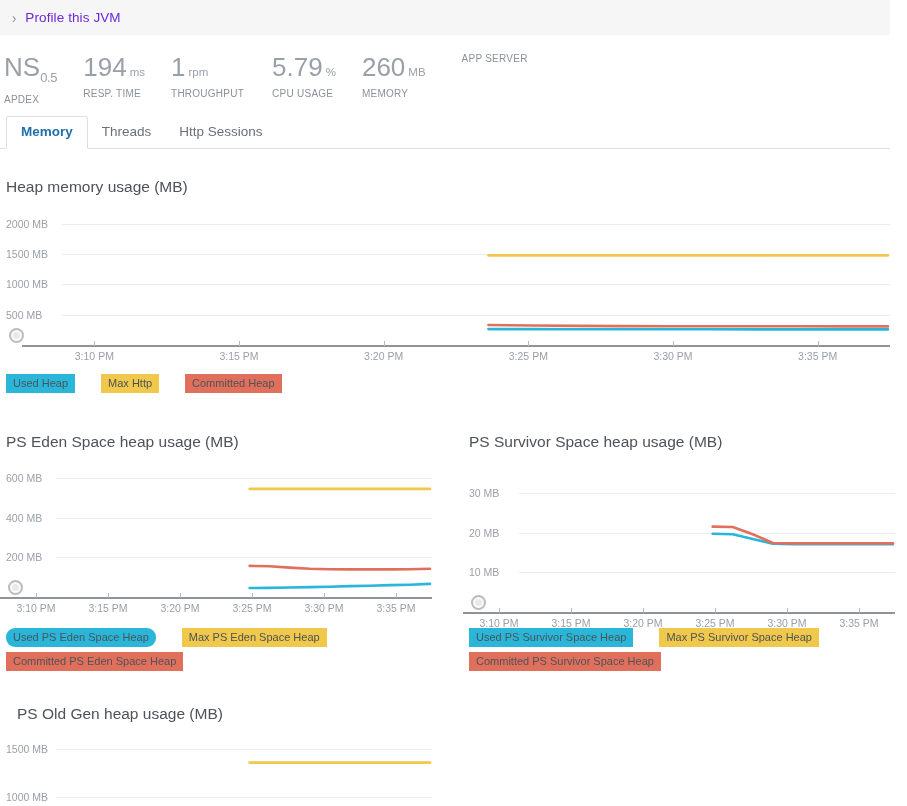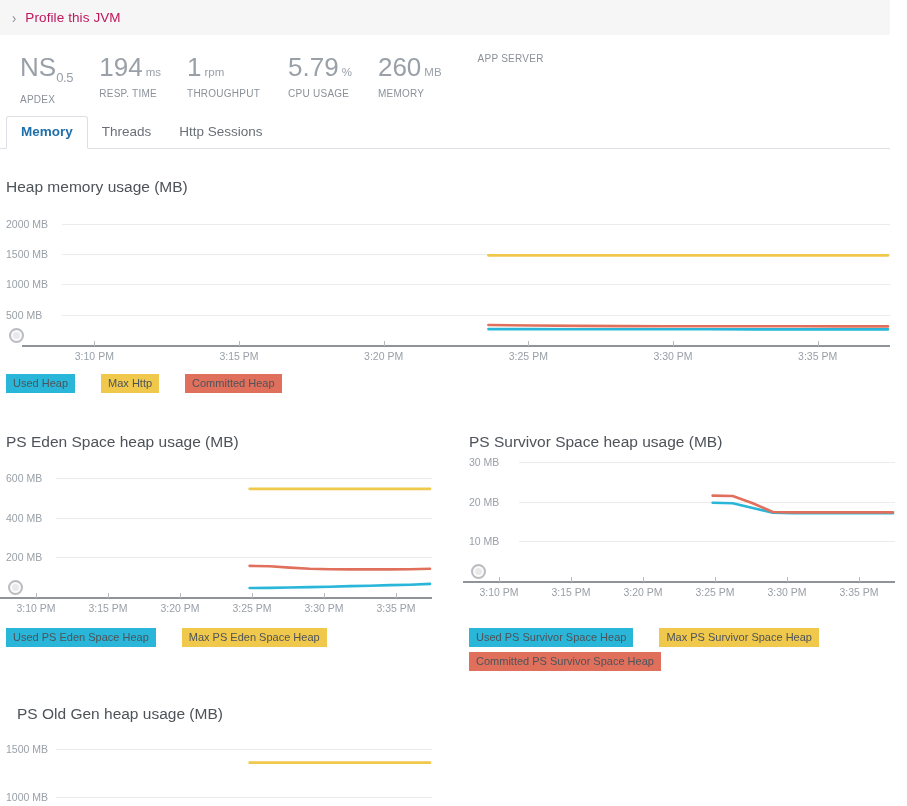--- a/index.html
+++ b/index.html
@@ -23,29 +23,29 @@
   }
   .chev {
     color: #8b9099;
     font-size: 13px;
     margin-right: 9px;
     line-height: 1;
     transform: scaleY(1.15);
   }
   .profile-label {
     font-size: 13.5px;
-    color: #be185d;
+    color: #6d28d9;
     letter-spacing: .1px;
   }
 
   
   .metrics {
     display: flex;
     align-items: flex-start;
-    padding: 17px 0 0 20px;
+    padding: 17px 0 0 4px;
     height: 72px;
   }
   .metric { margin-right: 22px; }
   .metric .val {
     font-size: 26px;
     color: #9aa0a8;
     font-weight: 300;
     line-height: 30px;
     white-space: nowrap;
   }
@@ -263,27 +263,28 @@
         <div class="xtick-mark" style="left: 180px; top: 125px; height: 5px;"></div>
         <div class="xtick" style="left: 180px; top: 134px;">3:20 PM</div>
         <div class="xtick-mark" style="left: 252px; top: 125px; height: 5px;"></div>
         <div class="xtick" style="left: 252px; top: 134px;">3:25 PM</div>
         <div class="xtick-mark" style="left: 324px; top: 125px; height: 5px;"></div>
         <div class="xtick" style="left: 324px; top: 134px;">3:30 PM</div>
         <div class="xtick-mark" style="left: 396px; top: 125px; height: 5px;"></div>
         <div class="xtick" style="left: 396px; top: 134px;">3:35 PM</div>
       </div>
       <div class="legend" style="position: absolute; left: 6px; top: 195px; width: 426px;">
-        <span class="legend-item" style="background: rgb(41, 182, 216);">Used PS Eden Space Heap</span>
+        <span class="legend-item" style="background: rgb(41, 182, 216); border-radius: 9px;">Used PS Eden Space Heap</span>
         <span class="legend-item" style="background: rgb(239, 200, 76);">Max PS Eden Space Heap</span>
+        <span class="legend-item" style="background: rgb(224, 112, 92);">Committed PS Eden Space Heap</span>
       </div>
     </div>
     <div class="chart-block" style="position: absolute; left: 463px; top: 433px; width: 432px;">
       <div class="chart-title" style="margin-left: 6px;">PS Survivor Space heap usage (MB)</div>
-      <div class="plot" style="position: absolute; left: 0px; top: 19px; width: 432px; height: 149px;">
+      <div class="plot" style="position: absolute; left: 0px; top: 50px; width: 432px; height: 149px;">
         <div class="gridline" style="left: 56px; top: 9.92308px; width: 376px;"></div>
         <div class="ylabel" style="top: 3.92308px;">30 MB</div>
         <div class="gridline" style="left: 56px; top: 49.6154px; width: 376px;"></div>
         <div class="ylabel" style="top: 43.6154px;">20 MB</div>
         <div class="gridline" style="left: 56px; top: 89.3077px; width: 376px;"></div>
         <div class="ylabel" style="top: 83.3077px;">10 MB</div>
         <svg class="series" width="432" height="149">
           <path d="M249.64 50.81 L269.68 51.20 L289.72 55.97 L309.76 60.73 L329.80 61.13 L349.84 61.13 L369.88 61.13 L389.92 61.13 L409.96 61.13 L430.00 61.13" fill="none" stroke="#29b6d8" stroke-width="2.6" stroke-linecap="round" stroke-linejoin="round"></path>
           <path d="M249.64 43.66 L269.68 44.06 L289.72 51.20 L309.76 59.94 L329.80 60.33 L349.84 60.33 L369.88 60.33 L389.92 60.33 L409.96 60.33 L430.00 60.33" fill="none" stroke="#e0705c" stroke-width="2.6" stroke-linecap="round" stroke-linejoin="round"></path>
         </svg>

